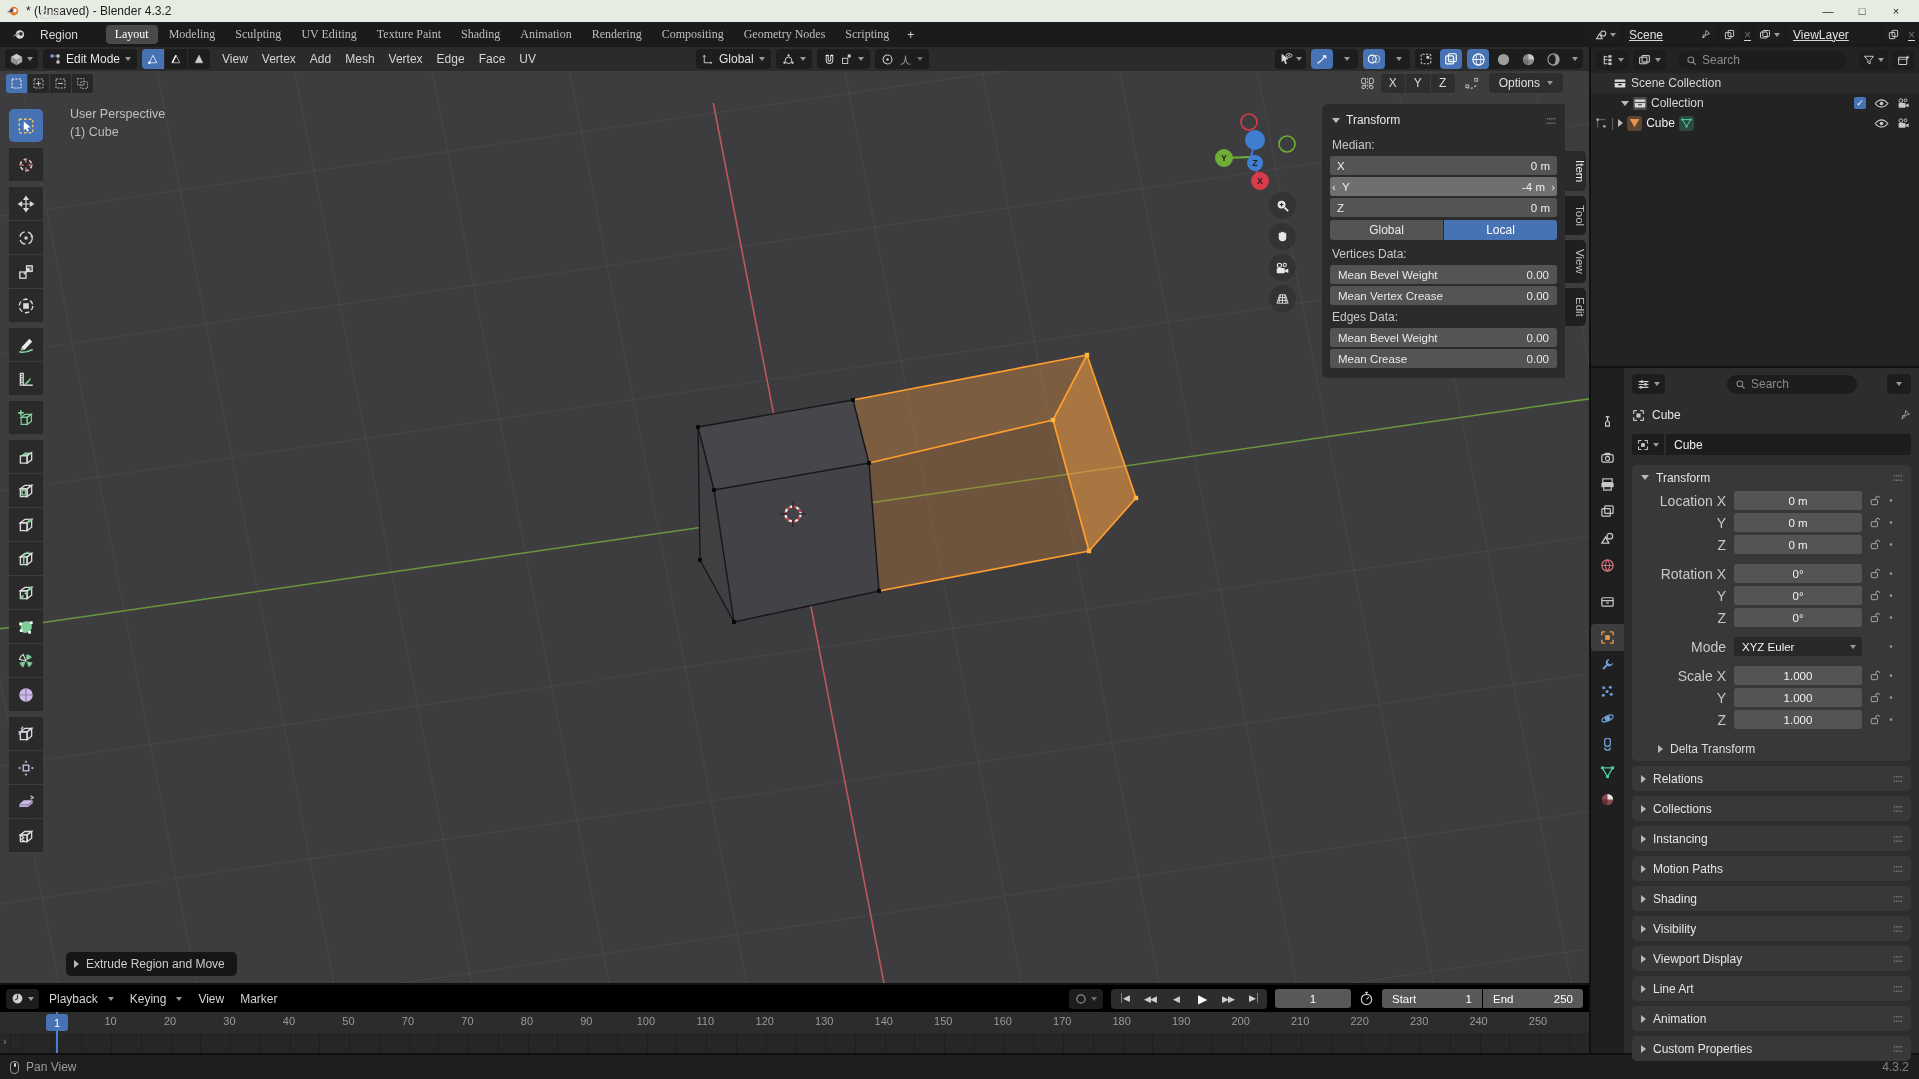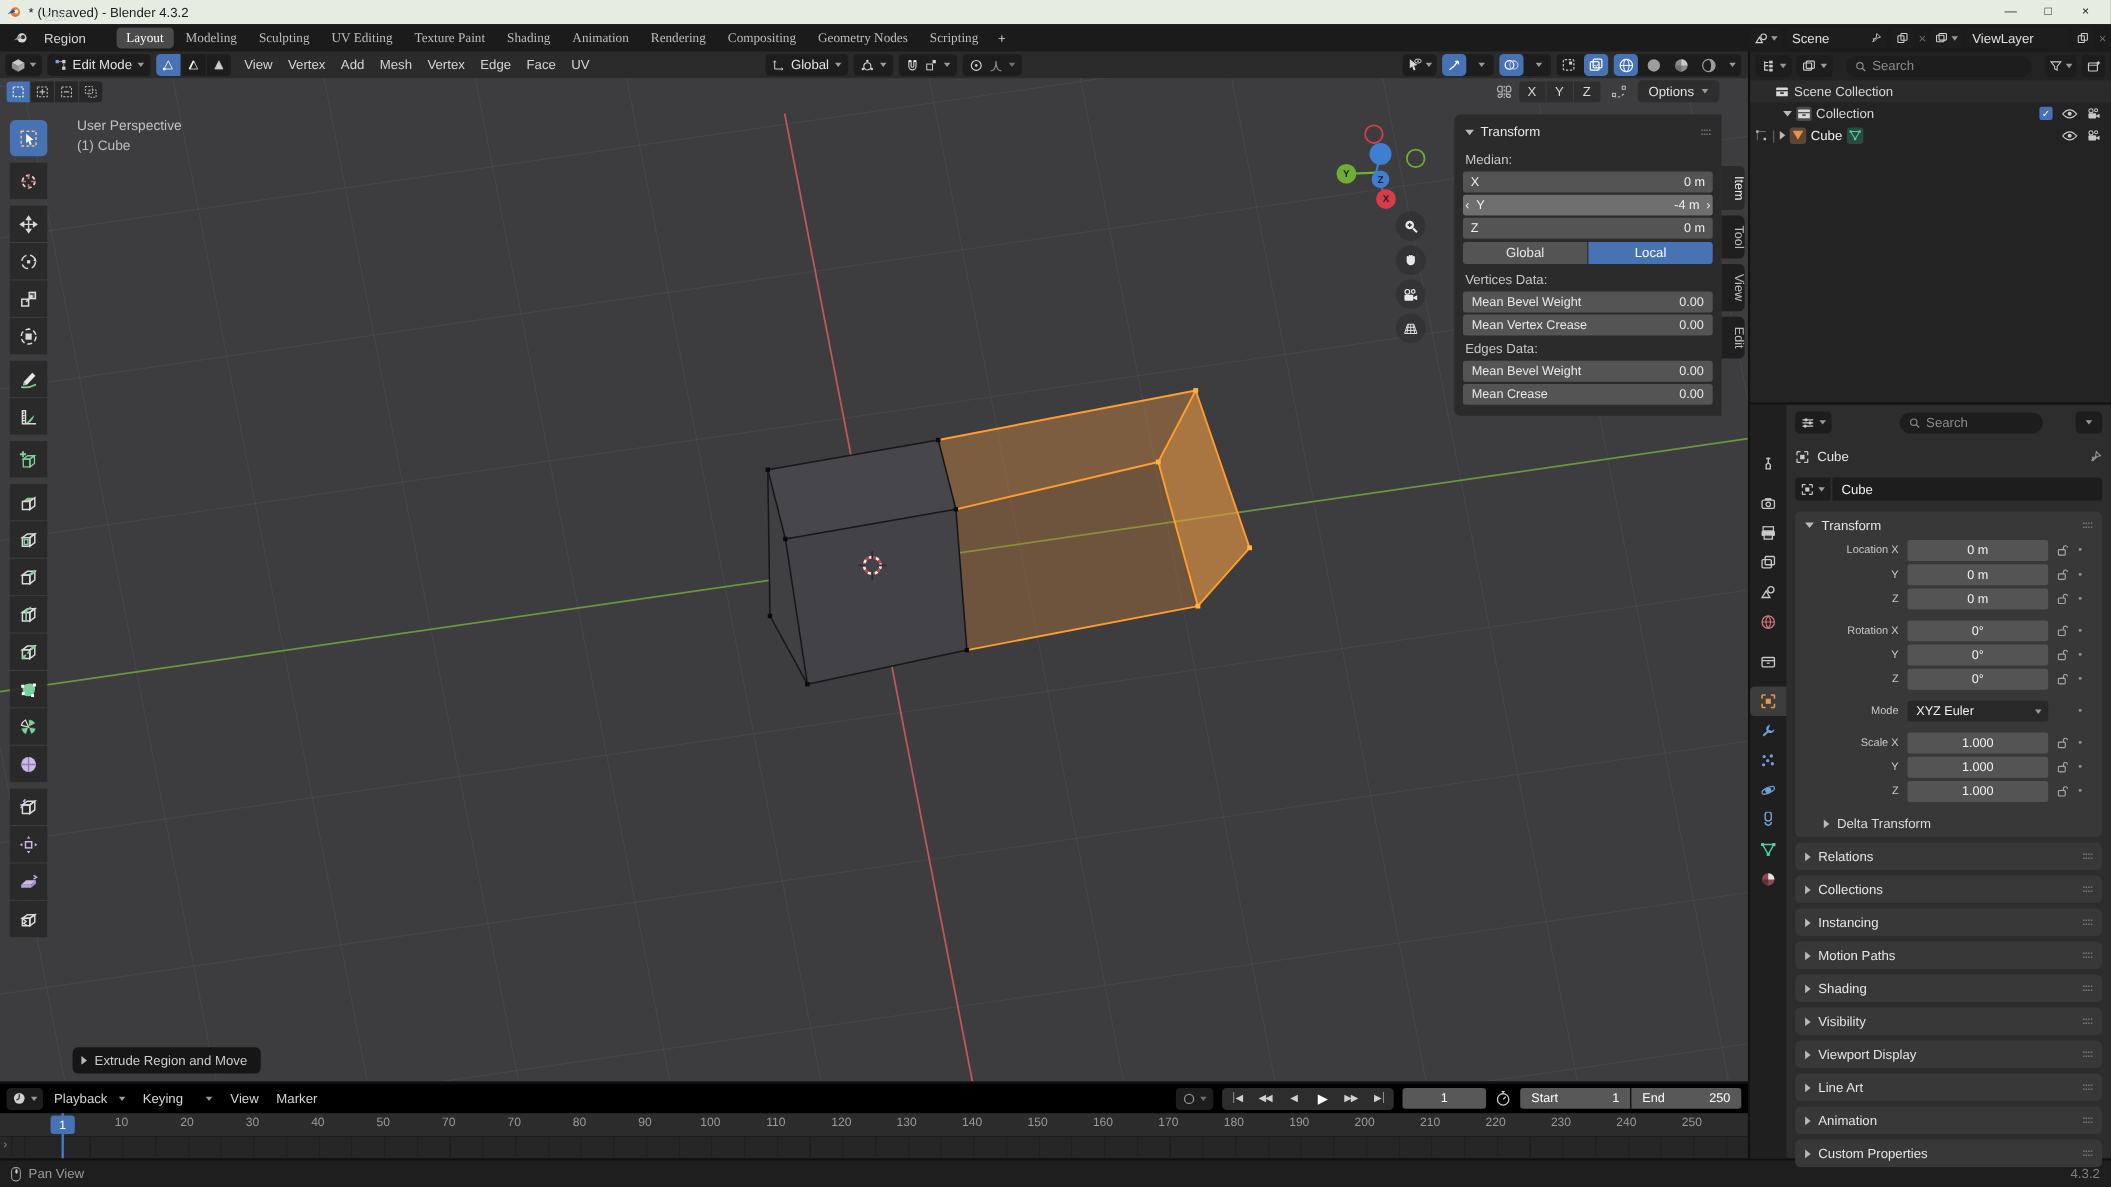--- a/index.html
+++ b/index.html
@@ -19,21 +19,21 @@
   #titlebar .win-btns { margin-left:auto; display:flex; }
   #titlebar .win-btn { width:34px; height:22px; display:flex; align-items:center; justify-content:center; font-size:11px; color:#222; }
 
   
   #menubar { height:25px; background:#1b1b1b; display:flex; align-items:center; padding:0 4px; }
   #menubar .appbtn { width:28px; height:20px; display:flex;align-items:center;justify-content:center; }
   .menu-item { padding:0 8px; color:#d5d5d5; height:20px; display:flex; align-items:center; border-radius:3px; }
   #workspace-tabs { display:flex; margin-left:14px;font-family:Liberation Serif, serif; }
   .ws-tab { padding:2px 9px; margin:0 1px; color:#bdbdbd; border-radius:4px; height:19px; display:flex; align-items:center; }
   .ws-tab.active { background:#4a4a4a; color:#fff; }
-  #scene-bar { margin-left:auto; display:flex; align-items:center; gap:4px; width:328px; padding-left:4px; }
+  #scene-bar { margin-left:auto; display:flex; align-items:center; gap:4px; width:328px; padding-left:4px;text-decoration:underline; }
   .id-field { background:#1d1d1d; height:19px; border-radius:3px; display:flex; align-items:center; padding:0 5px; color:#e0e0e0; }
 
   
   #main { display:flex; height:1006px; }
   #left-col { width:1589px; display:flex; flex-direction:column; }
   #right-col { width:330px; border-left:2px solid #111; display:flex; flex-direction:column;justify-content:center; }
 
   
   #viewport { position:relative; height:938px; background:#3d3d40; overflow:hidden; border-bottom:2px solid #111; }
   #vp-header { position:absolute; left:0; top:0; right:0; height:24px; background:#2b2b2b; display:flex; align-items:center; padding:0 5px; gap:5px; z-index:10; }
@@ -133,21 +133,21 @@
   #prop-header { position:absolute; left:0; right:0; top:0; height:32px; display:flex; align-items:center; padding:0 8px; gap:8px; }
   #prop-body { position:absolute; left:8px; right:8px; top:36px; bottom:0; }
   #breadcrumb { display:flex; align-items:center; gap:7px; height:22px; color:#e4e4e4; }
   #breadcrumb .pin { margin-left:auto; }
   #name-row { display:flex; gap:2px; margin:8px 0 10px 0; }
   #name-field { flex:1; background:#1d1d1d; border-radius:0 3px 3px 0; height:21px; display:flex; align-items:center; padding:0 8px; color:#efefef; }
   .panel { background:#383838; border-radius:5px; margin-bottom:5px; }
   .panel-hdr { height:25px; display:flex; align-items:center; gap:7px; padding:0 9px; color:#e5e5e5; }
   .panel-hdr .dragdots { margin-left:auto; }
   .prop-row { display:flex; align-items:center; height:21px; margin-bottom:1px; padding-right:6px; }
-  .prop-row .lbl { width:102px; text-align:right; color:#c9c9c9; padding-right:8px; font-size:10px; }
+  .prop-row .lbl { width:102px; text-align:right; color:#c9c9c9; padding-right:8px; font-size:14px; }
   .prop-row .fld { width:128px; background:#545454; height:19px; border-radius:2.5px; display:flex; align-items:center; justify-content:center; color:#f2f2f2; font-size:11.5px; position:relative; }
   .prop-row .fld.dd { background:#282828; justify-content:flex-start; padding:0 8px; }
   .prop-row .fld.dd .caret-d { position:absolute; right:6px; }
   .lockic { width:18px; display:flex; justify-content:center; margin-left:4px; }
   .animdot { width:14px; display:flex; justify-content:center; color:#909090; font-size:10px; }
   .subrow { display:flex; align-items:center; gap:7px; height:24px; padding-left:26px; color:#dcdcdc; }
 
   
   #statusbar { height:26px; background:#1e1e1e; border-top:2px solid #101010; display:flex; align-items:center; padding:0 10px; color:#9a9a9a; }
   #statusbar .ver { margin-left:auto; color:#808080; }
@@ -800,21 +800,21 @@
               <circle cx="8" cy="8" r="6" fill="#d0d0d0"></circle>
               <path d="M8 8 L8 3.5 M8 8 L5 10" stroke="#2a2a2a" stroke-width="1.4"></path>
             </svg>
           <span class="caret-d"></span>
         </div>
         <div class="menus" id="tl-menus">
             <div class="menu-item" style="gap: 5px;">
               <span>Playback</span>
               <span class="caret-d" style="margin-left: 5px;"></span>
             </div>
-            <div class="menu-item" style="gap: 16px;">
+            <div class="menu-item" style="gap: 5px;">
               <span>Keying</span>
               <span class="caret-d" style="margin-left: 5px;"></span>
             </div>
             <div class="menu-item">View</div>
             <div class="menu-item">Marker</div>
           </div>
         <div id="tl-right">
           <div class="pill" style="height:20px;padding:0 6px;gap:4px">
             <svg class="ic" width="12" height="12" viewBox="0 0 16 16">
                 <circle cx="8" cy="8" r="5.5" fill="none" stroke="#8f8f8f" stroke-width="1.6"></circle>

